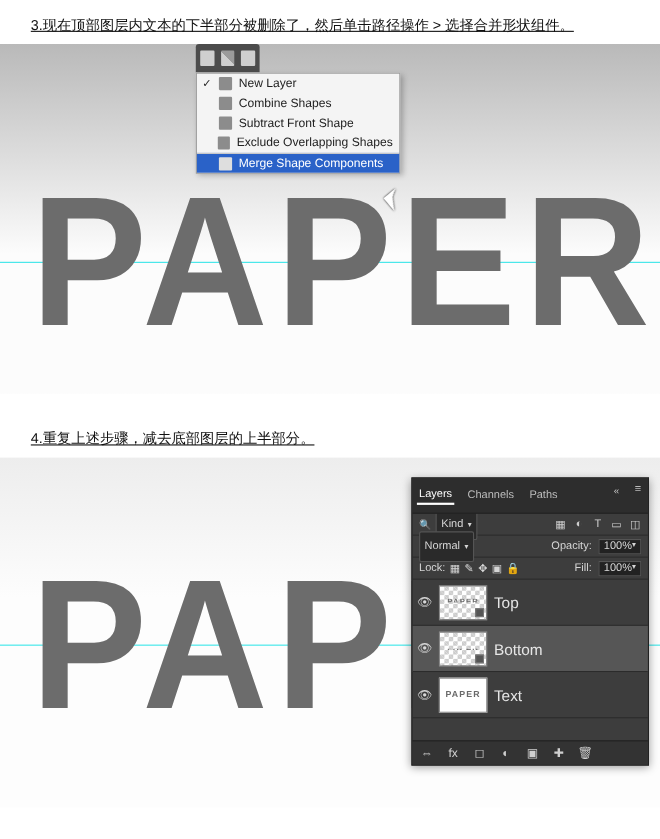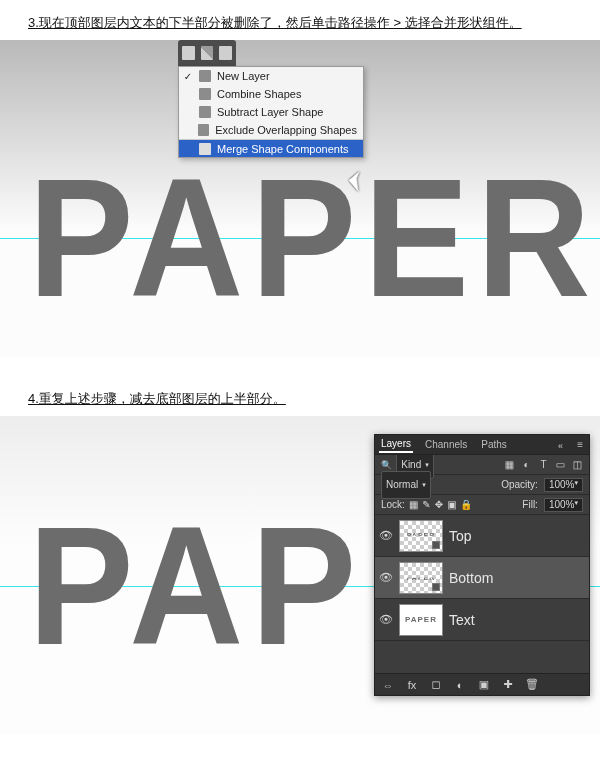--- a/index.html
+++ b/index.html
@@ -107,21 +107,21 @@
       height: 262px;
       background: #3d3d3d;
       color: #d6d6d6;
       font-size: 10px;
       border: 1px solid #222;
       display: flex; flex-direction: column;
       box-shadow: 0 2px 8px rgba(0,0,0,.4);
     }
     .panel-tabs {
       display: flex; align-items: center;
-      height: 20px;
+      height: 32px;
       background: #2d2d2d;
       border-bottom: 1px solid #222;
       padding-left: 4px;
       gap: 10px;
       position: relative;
     }
     .panel-tabs .tab { color: #bdbdbd; padding: 2px 2px; }
     .panel-tabs .tab.active { color: #fff; border-bottom: 2px solid #fff; }
     .panel-tabs .pmenu { position: absolute; right: 6px; top: 4px; color: #bbb; }
     .panel-tabs .ck { position: absolute; right: 26px; top: 6px; color: #ccc; font-size: 9px; }
@@ -214,21 +214,21 @@
       <span>New Layer</span>
     </div>
     <div class="menu-item">
       <span class="chk"></span>
         <span class="mic"></span>
       <span>Combine Shapes</span>
     </div>
     <div class="menu-item">
       <span class="chk"></span>
         <span class="mic"></span>
-      <span>Subtract Layer Shape</span>
+      <span>Subtract Front Shape</span>
     </div>
     <div class="menu-item">
       <span class="chk"></span>
         <span class="mic"></span>
       <span>Exclude Overlapping Shapes</span>
     </div>
     <div class="menu-item sep sel">
       <span class="chk"></span>
         <span class="mic"></span>
       <span>Merge Shape Components</span>

